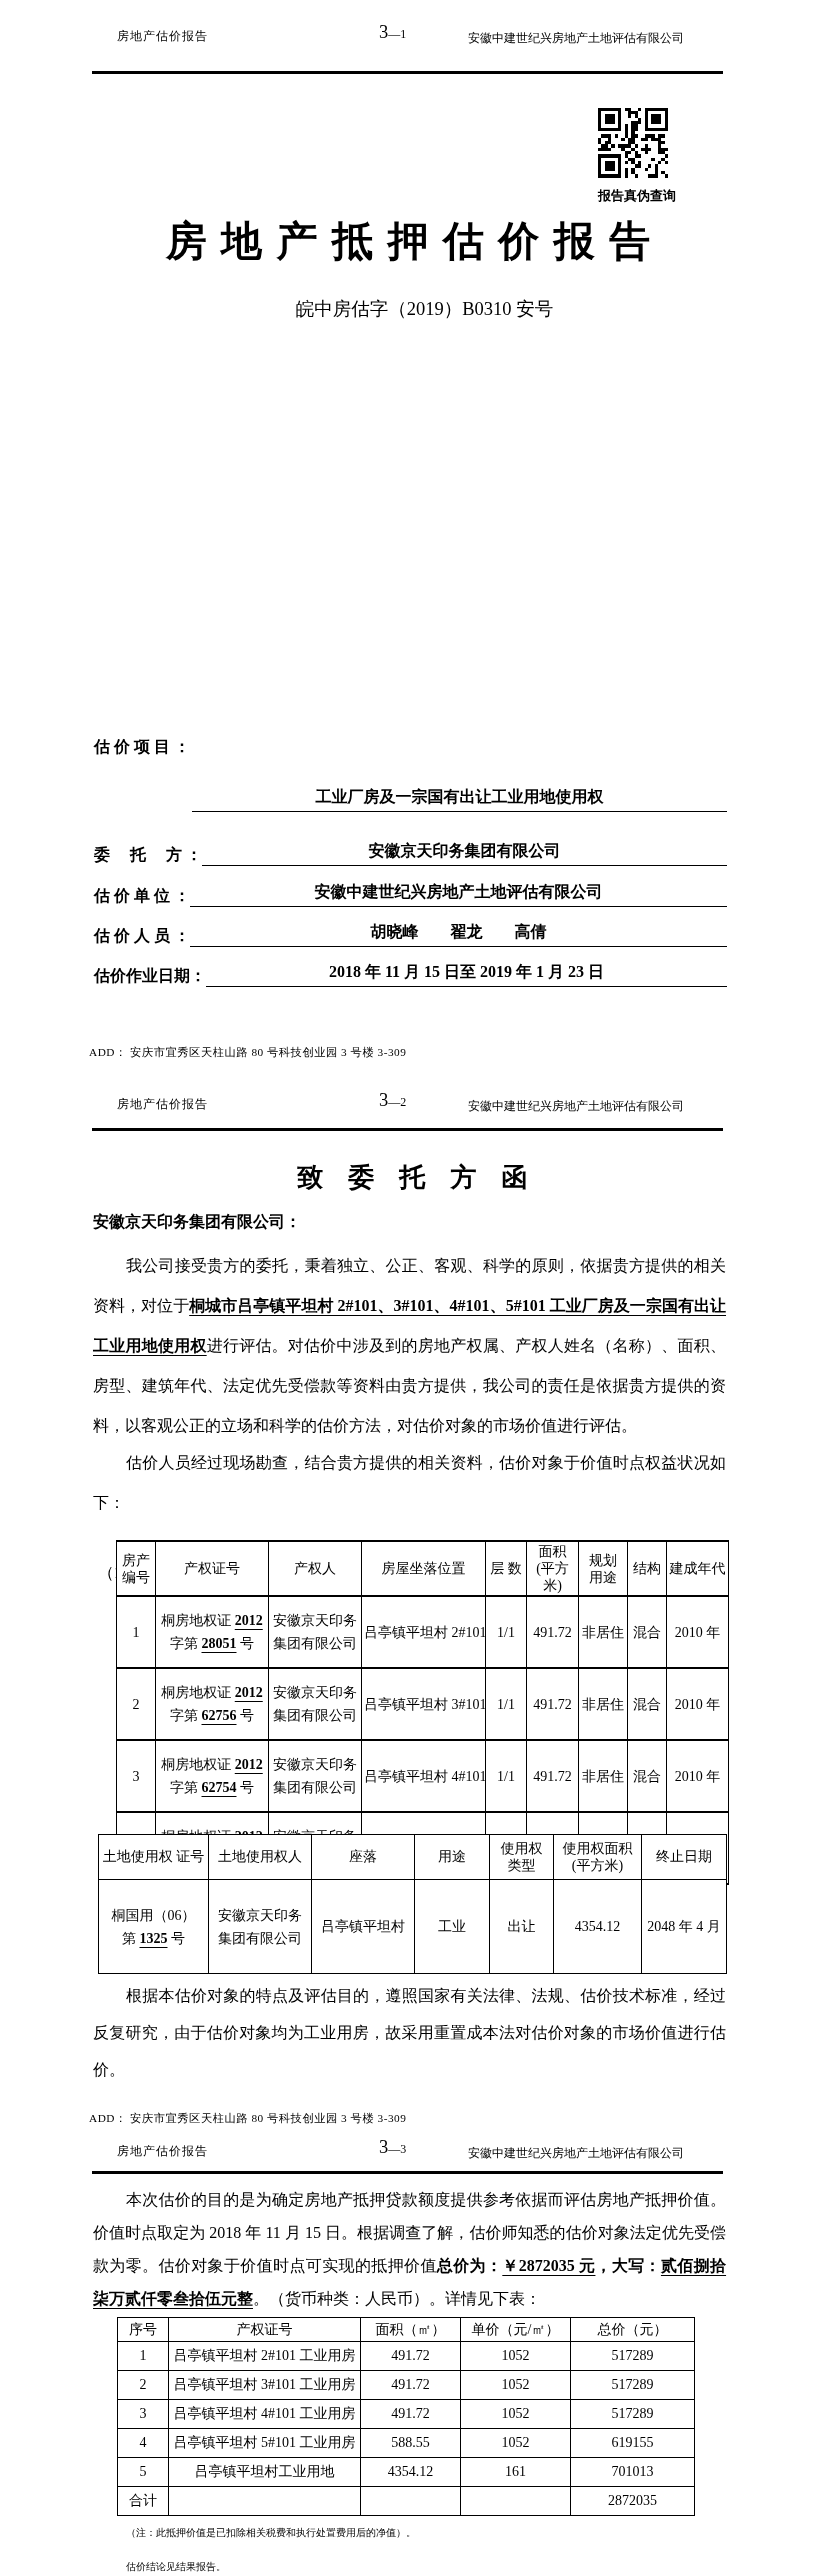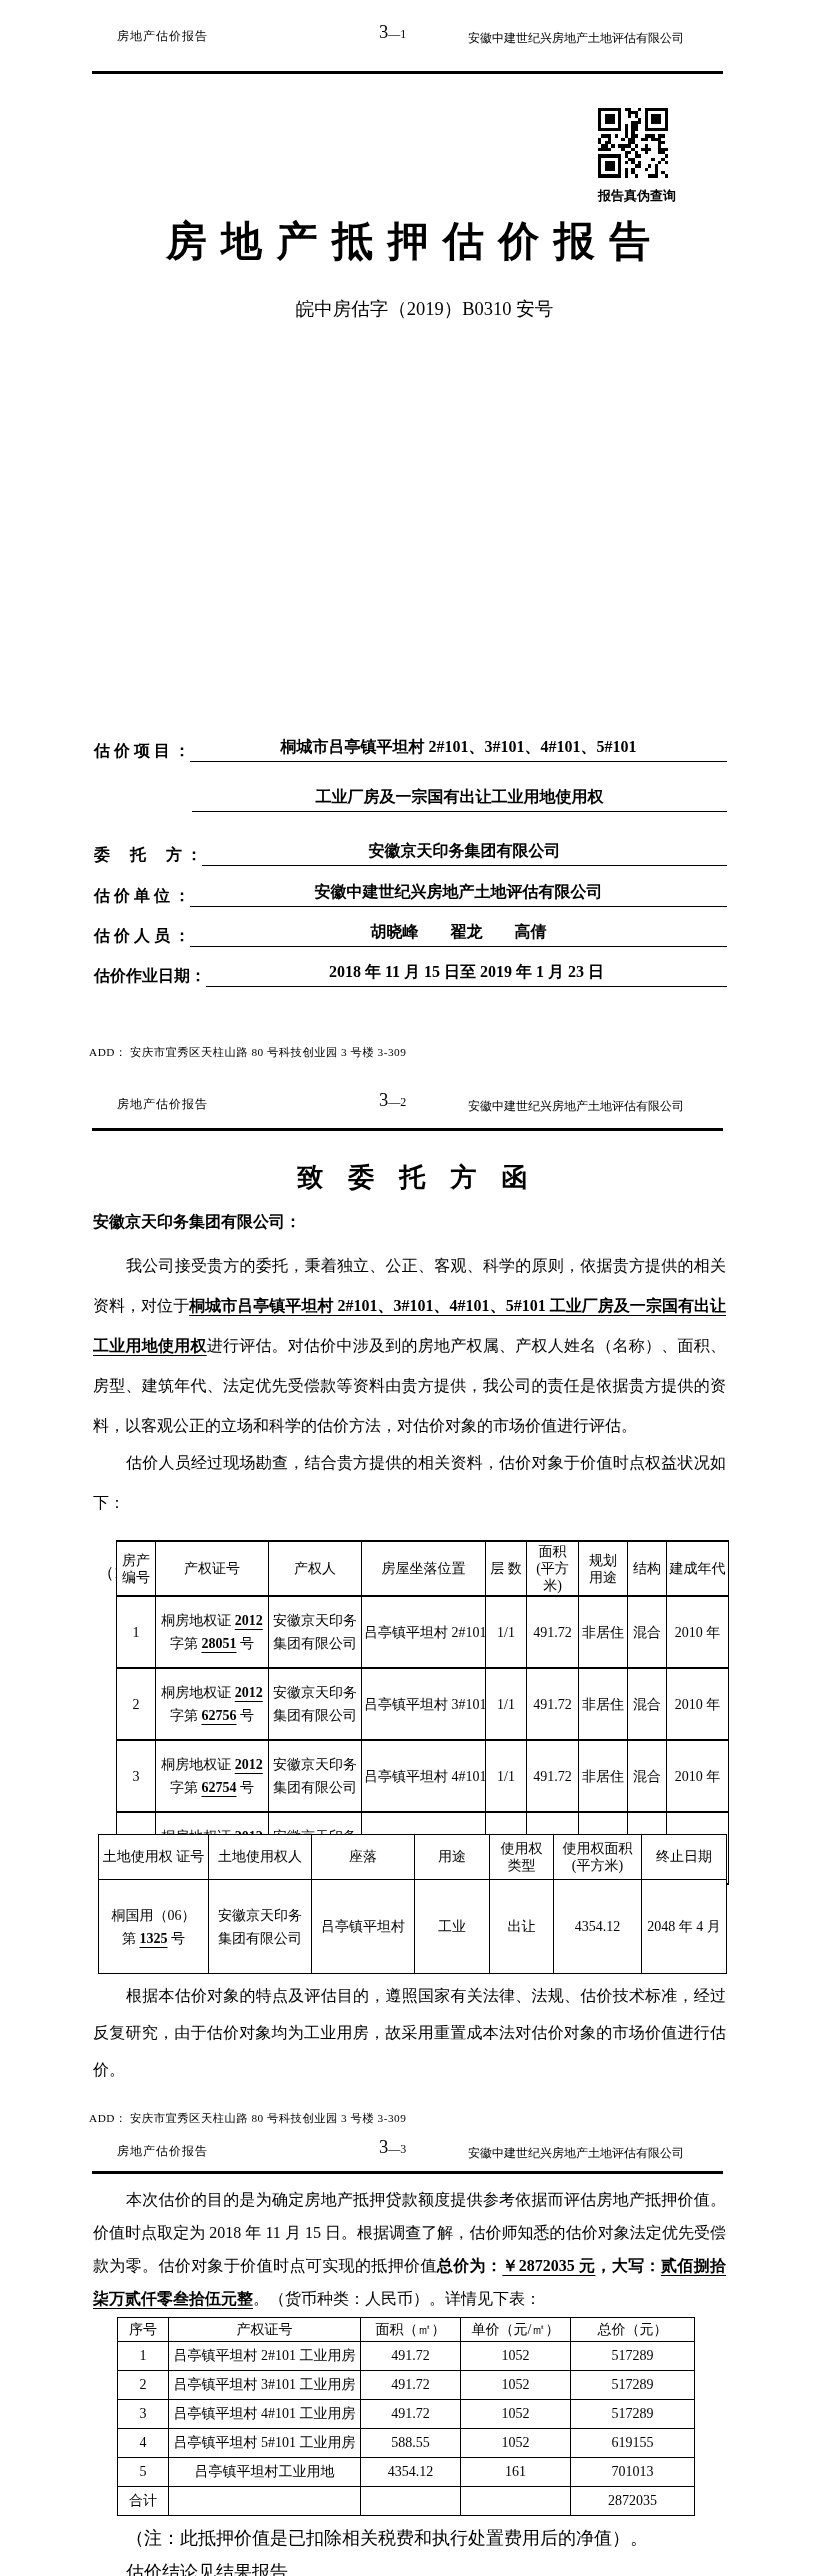--- a/index.html
+++ b/index.html
@@ -54,21 +54,21 @@
   .tbl1 th { height:37px; line-height:17px; }
   .tbl1 td { height:72px; line-height:23px; }
   .tbl2 { border:1.5px solid #000; }
   .tbl2 th { height:45px; line-height:17.5px; }
   .tbl2 td { height:94px; line-height:23px; }
   .tbl3 { border:1.5px solid #000; font-size:14px; }
   .tbl3 th { height:24px; }
   .tbl3 td { height:29px; }
   .nowrap { white-space:nowrap; }
 
-  .note-line { font-size:18px;font-family:Liberation Mono, monospace; }
+  .note-line { font-size:10px;font-family:Liberation Mono, monospace; }
 </style>
 </head>
 <body>
 
 <div id="canvas">
 
   <div class="abs pg-hdr-left" style="left:117px; top:28px;">房地产估价报告</div>
   <div class="abs pg-hdr-num" style="left:379px; top:21.6px;"><span class="big">3</span><span>—1</span></div>
   <div class="abs pg-hdr-co" style="left:468px; top:30px;">安徽中建世纪兴房地产土地评估有限公司</div>
   <div class="abs hdr-rule" style="left:92px; top:71px; width:631px;"></div>
@@ -198,21 +198,20 @@
       </svg>
     </div>
     <div class="qr-caption">报告真伪查询</div>
   </div>
 
   <div class="abs report-title" style="left:0px; top:214px;">房 地 产 抵 押 估 价 报 告</div>
   <div class="abs report-no" style="left:0px; top:296px;">皖中房估字（2019）B0310 安号</div>
 
   <div class="abs field-row" style="left:94px; top:737px;">
     <div class="field-label">估 价 项 目 ：</div>
-    <div class="field-value">桐城市吕亭镇平坦村 2#101、3#101、4#101、5#101</div>
   </div>
   <div class="abs field-row" style="left:94px; top:787px;">
     <div class="field-value cont">工业厂房及一宗国有出让工业用地使用权</div>
   </div>
   <div class="abs field-row" style="left:94px; top:841px;">
     <div class="field-label">委　 托 　方 ：</div>
     <div class="field-value">安徽京天印务集团有限公司</div>
   </div>
   <div class="abs field-row" style="left:94px; top:882px;">
     <div class="field-label">估 价 单 位 ：</div>

